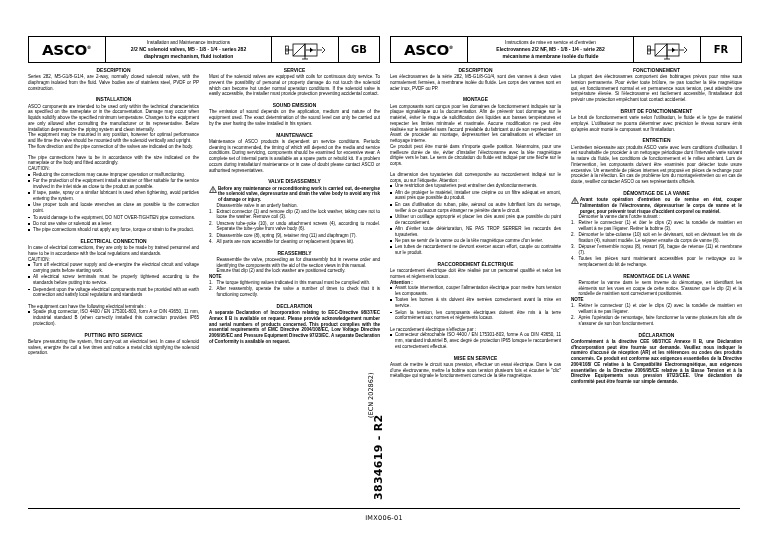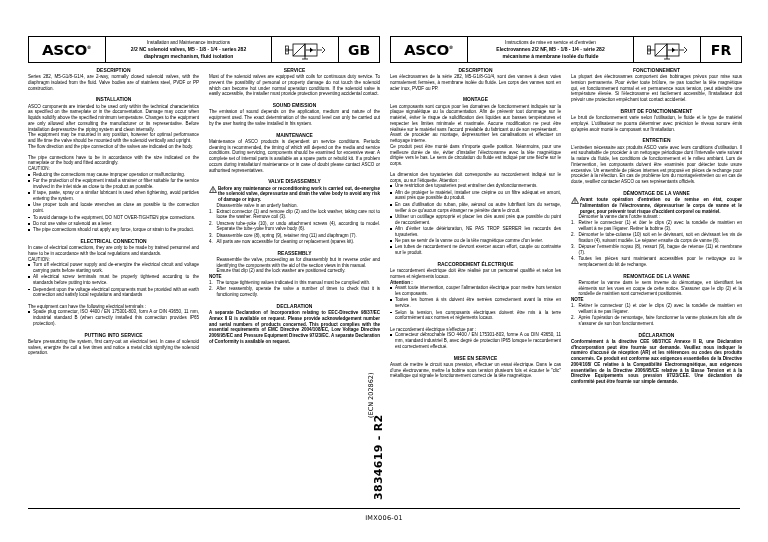--- a/index.html
+++ b/index.html
@@ -91,21 +91,21 @@
     border-right: 1.1px solid #000;
     display: flex;
     align-items: center;
     justify-content: center;
   }
   .hdr-lang {
     width: 40px;
     display: flex;
     align-items: center;
     justify-content: center;
-    font-size: 14px;
+    font-size: 10px;
     font-weight: 700;
     font-family: "DejaVu Sans", sans-serif;
   }
 
   
   .cols {
     display: flex;
     margin-top: 5px;
     gap: 10px;
   }

